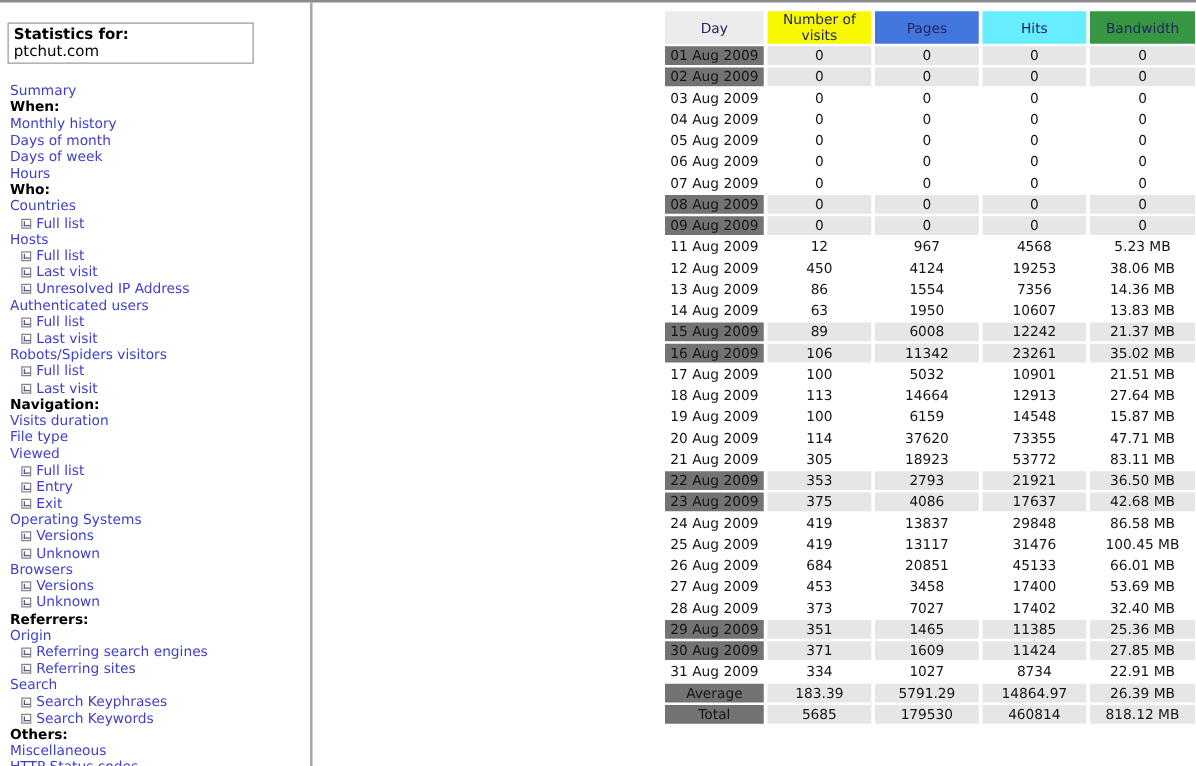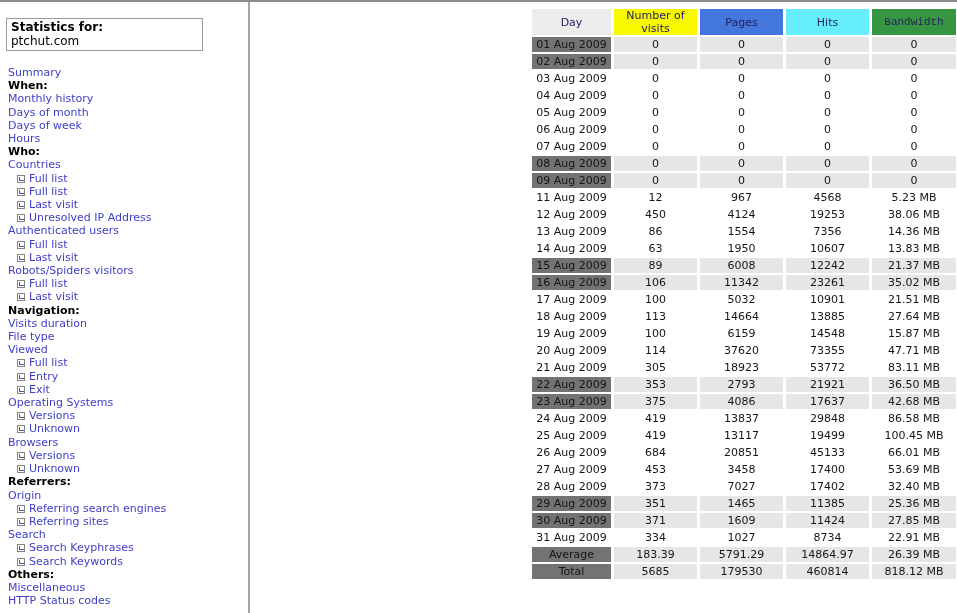--- a/index.html
+++ b/index.html
@@ -48,21 +48,21 @@
     font-size: 11px;
   }
   table.stats th {
     font-weight: normal; color: var(--headtext, #23235f);
     height: 20px; padding: 0 4px; text-align: center; line-height: 13px;
   }
   th.c-day { width: 79px; }
   th.c-visits { width: 83px; margin-left: 32px; }
   th.c-pages { width: 83px; }
   th.c-hits { width: 83px; }
-  th.c-bandwidth { width: 84px; font-family: Liberation Mono, monospace; }
+  th.c-bandwidth { width: 84px; }
   table.stats td {
     height: 15px; padding: 0 2px; text-align: center;
     color: #151515; line-height: 15px; white-space: nowrap;
   }
   tr.weekend td.day, tr.summary td.day { background: #737373; }
   tr.weekend td.num, tr.summary td.num { background: #e6e6e6; }
 </style>
 </head>
 <body>
 
@@ -78,20 +78,21 @@
     <nav class="menu">
         <div class="m-link"><span class="lbl">Summary</span></div>
         <div class="m-header"><span class="lbl">When:</span></div>
         <div class="m-link"><span class="lbl">Monthly history</span></div>
         <div class="m-link"><span class="lbl">Days of month</span></div>
         <div class="m-link"><span class="lbl">Days of week</span></div>
         <div class="m-link"><span class="lbl">Hours</span></div>
         <div class="m-header"><span class="lbl">Who:</span></div>
         <div class="m-link"><span class="lbl">Countries</span></div>
         <div class="m-sublink"><span class="mini-icon"></span><span class="lbl">Full list</span></div>
+        <div class="m-link"><span class="lbl">Hosts</span></div>
         <div class="m-sublink"><span class="mini-icon"></span><span class="lbl">Full list</span></div>
         <div class="m-sublink"><span class="mini-icon"></span><span class="lbl">Last visit</span></div>
         <div class="m-sublink"><span class="mini-icon"></span><span class="lbl">Unresolved IP Address</span></div>
         <div class="m-link"><span class="lbl">Authenticated users</span></div>
         <div class="m-sublink"><span class="mini-icon"></span><span class="lbl">Full list</span></div>
         <div class="m-sublink"><span class="mini-icon"></span><span class="lbl">Last visit</span></div>
         <div class="m-link"><span class="lbl">Robots/Spiders visitors</span></div>
         <div class="m-sublink"><span class="mini-icon"></span><span class="lbl">Full list</span></div>
         <div class="m-sublink"><span class="mini-icon"></span><span class="lbl">Last visit</span></div>
         <div class="m-header"><span class="lbl">Navigation:</span></div>
@@ -241,21 +242,21 @@
             <td class="day">17 Aug 2009</td>
             <td class="num">100</td>
             <td class="num">5032</td>
             <td class="num">10901</td>
             <td class="num">21.51 MB</td>
           </tr>
           <tr>
             <td class="day">18 Aug 2009</td>
             <td class="num">113</td>
             <td class="num">14664</td>
-            <td class="num">13885</td>
+            <td class="num">12913</td>
             <td class="num">27.64 MB</td>
           </tr>
           <tr>
             <td class="day">19 Aug 2009</td>
             <td class="num">100</td>
             <td class="num">6159</td>
             <td class="num">14548</td>
             <td class="num">15.87 MB</td>
           </tr>
           <tr>
@@ -290,21 +291,21 @@
             <td class="day">24 Aug 2009</td>
             <td class="num">419</td>
             <td class="num">13837</td>
             <td class="num">29848</td>
             <td class="num">86.58 MB</td>
           </tr>
           <tr>
             <td class="day">25 Aug 2009</td>
             <td class="num">419</td>
             <td class="num">13117</td>
-            <td class="num">19499</td>
+            <td class="num">31476</td>
             <td class="num">100.45 MB</td>
           </tr>
           <tr>
             <td class="day">26 Aug 2009</td>
             <td class="num">684</td>
             <td class="num">20851</td>
             <td class="num">45133</td>
             <td class="num">66.01 MB</td>
           </tr>
           <tr>

